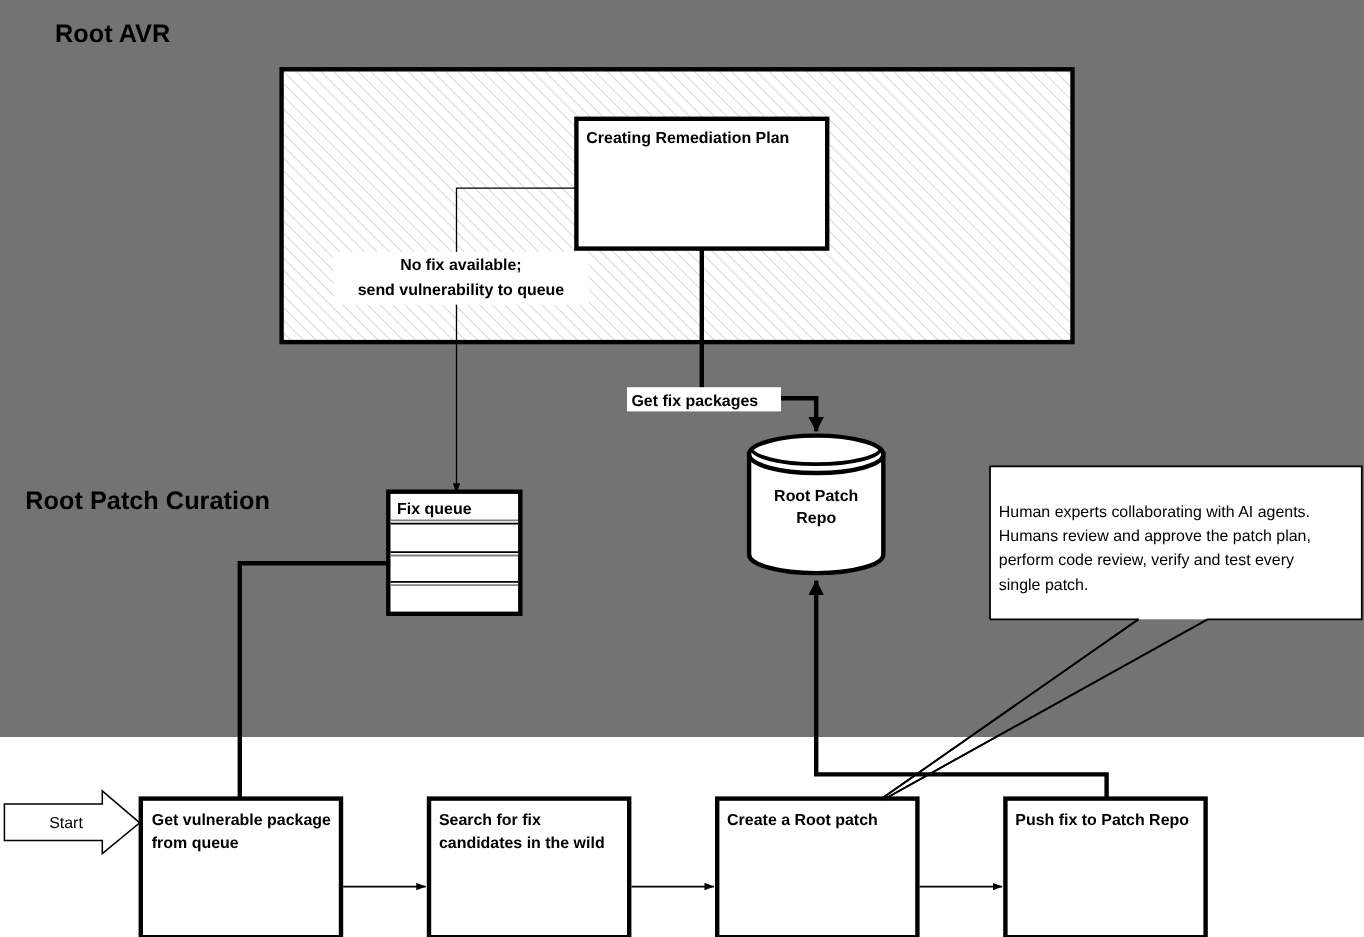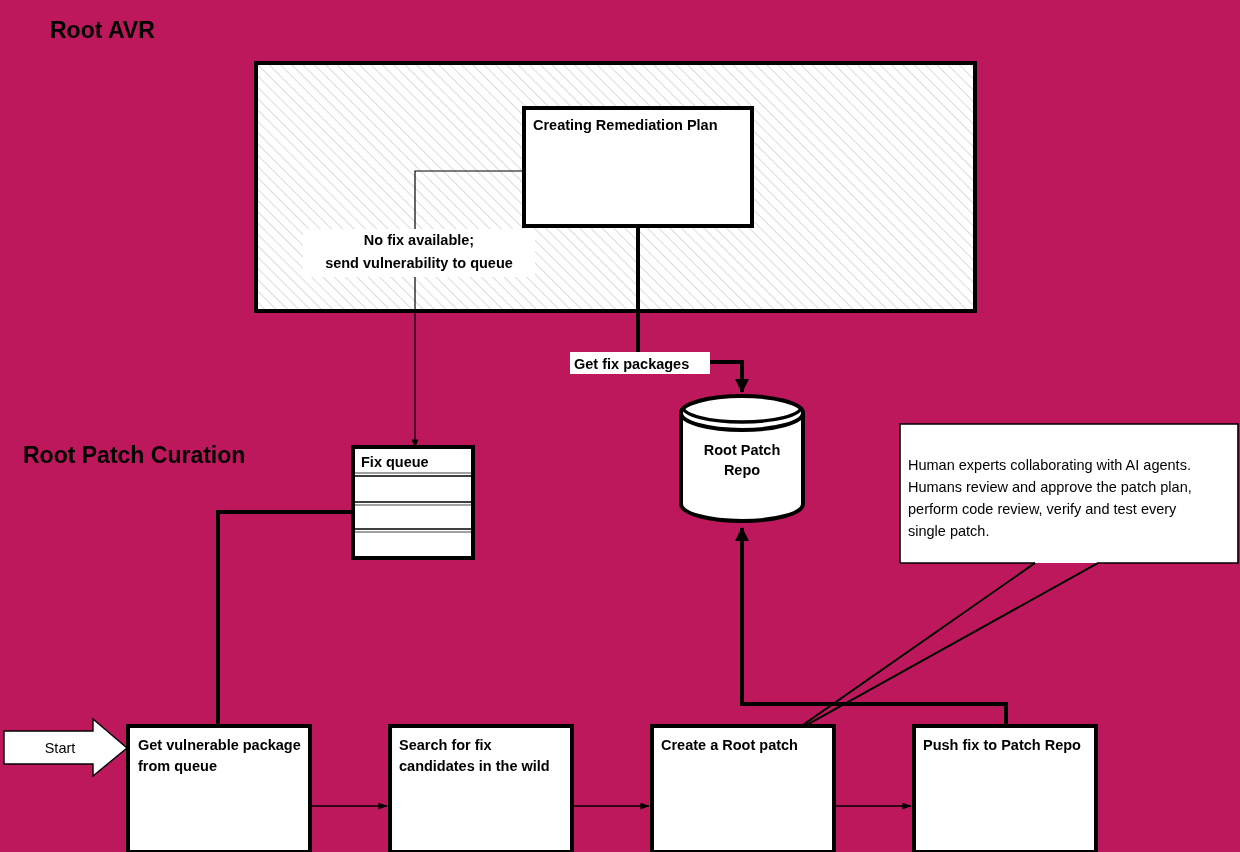--- a/index.html
+++ b/index.html
@@ -9,22 +9,22 @@
   }
   body {
     width: 1240px;
     height: 852px;
     font-family: "Liberation Sans", sans-serif;
     overflow: hidden;
   }
   #stage {
     position: relative;
     width: 1240px;
-    height: 852px;
-    background: #be185d;
+    height: 670px;
+    background: #737373;
     text-decoration: underline;
   }
   svg.canvas {
     position: absolute;
     top: 0;
     left: 0;
     width: 1240px;
     height: 852px;
   }
   .sect-title {

